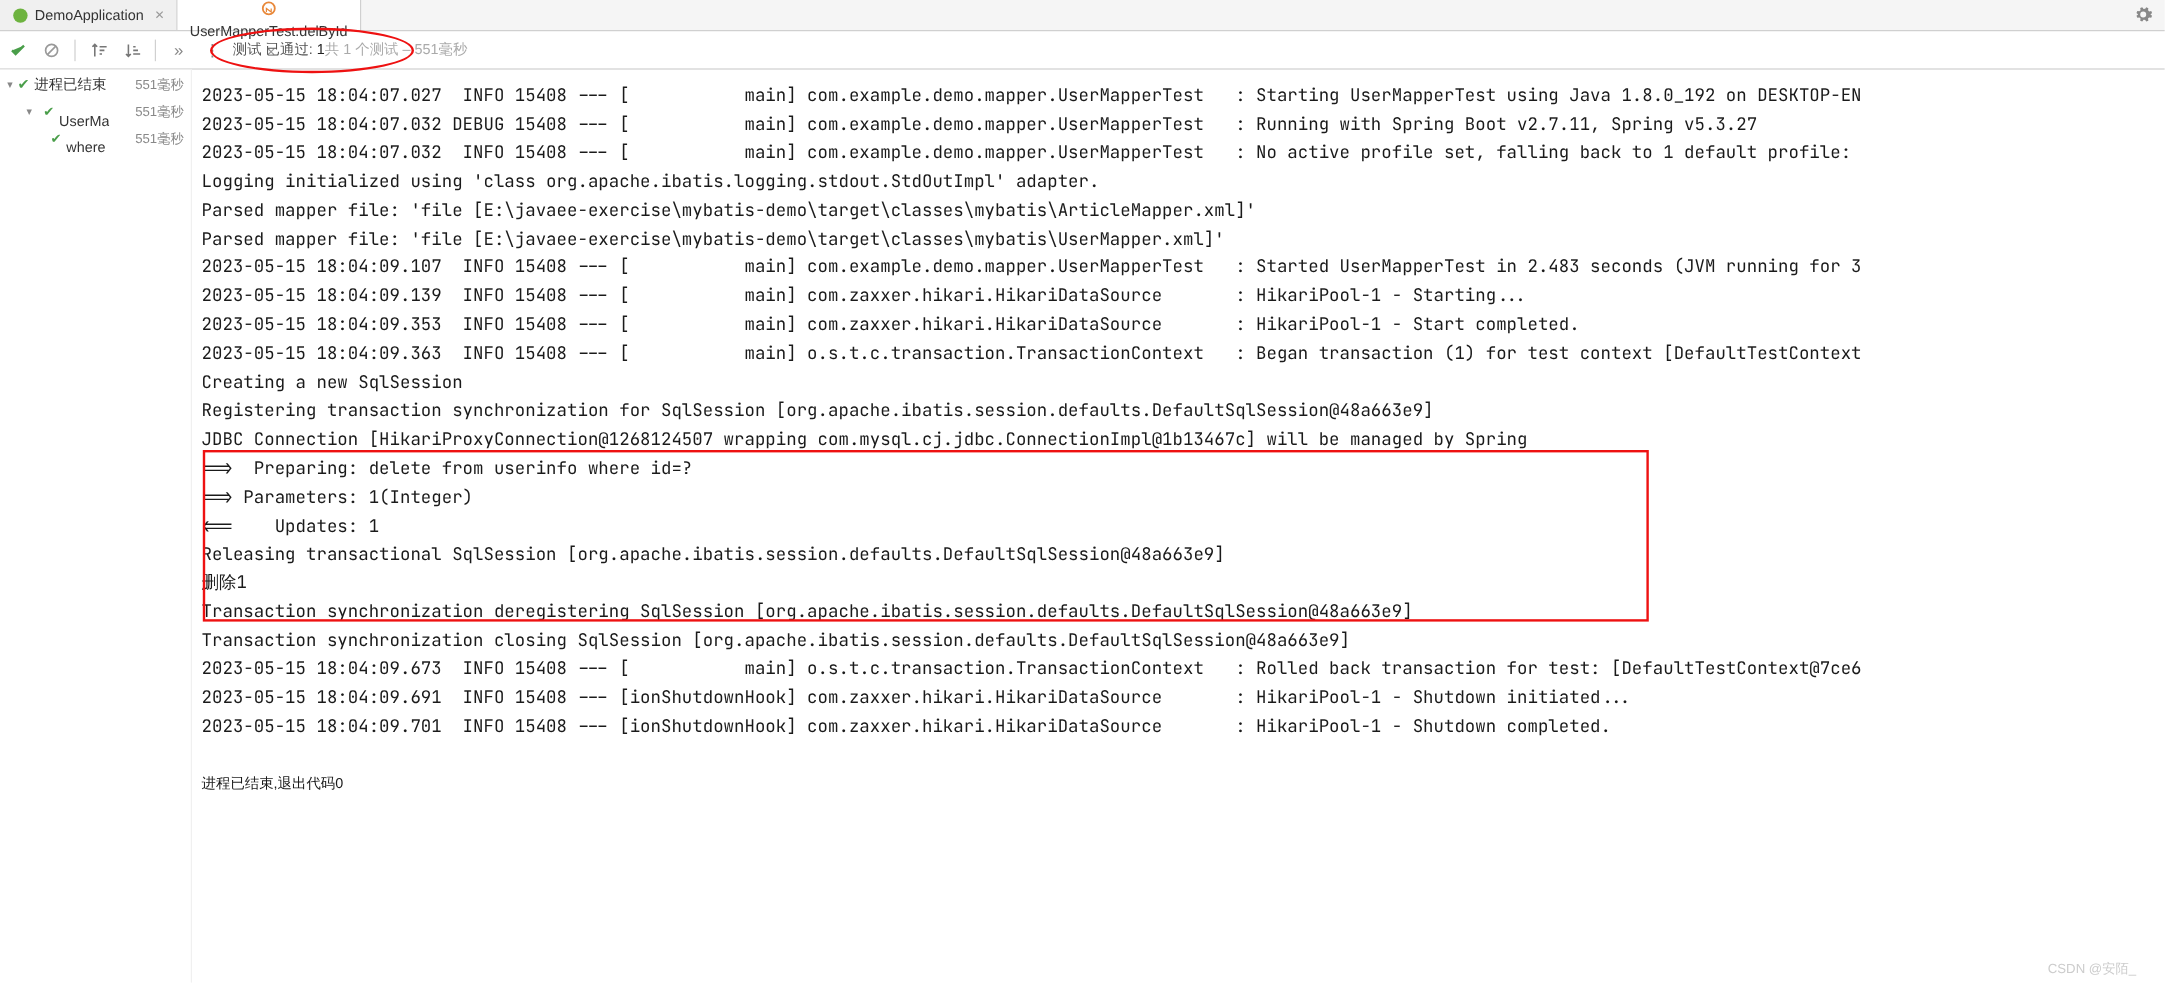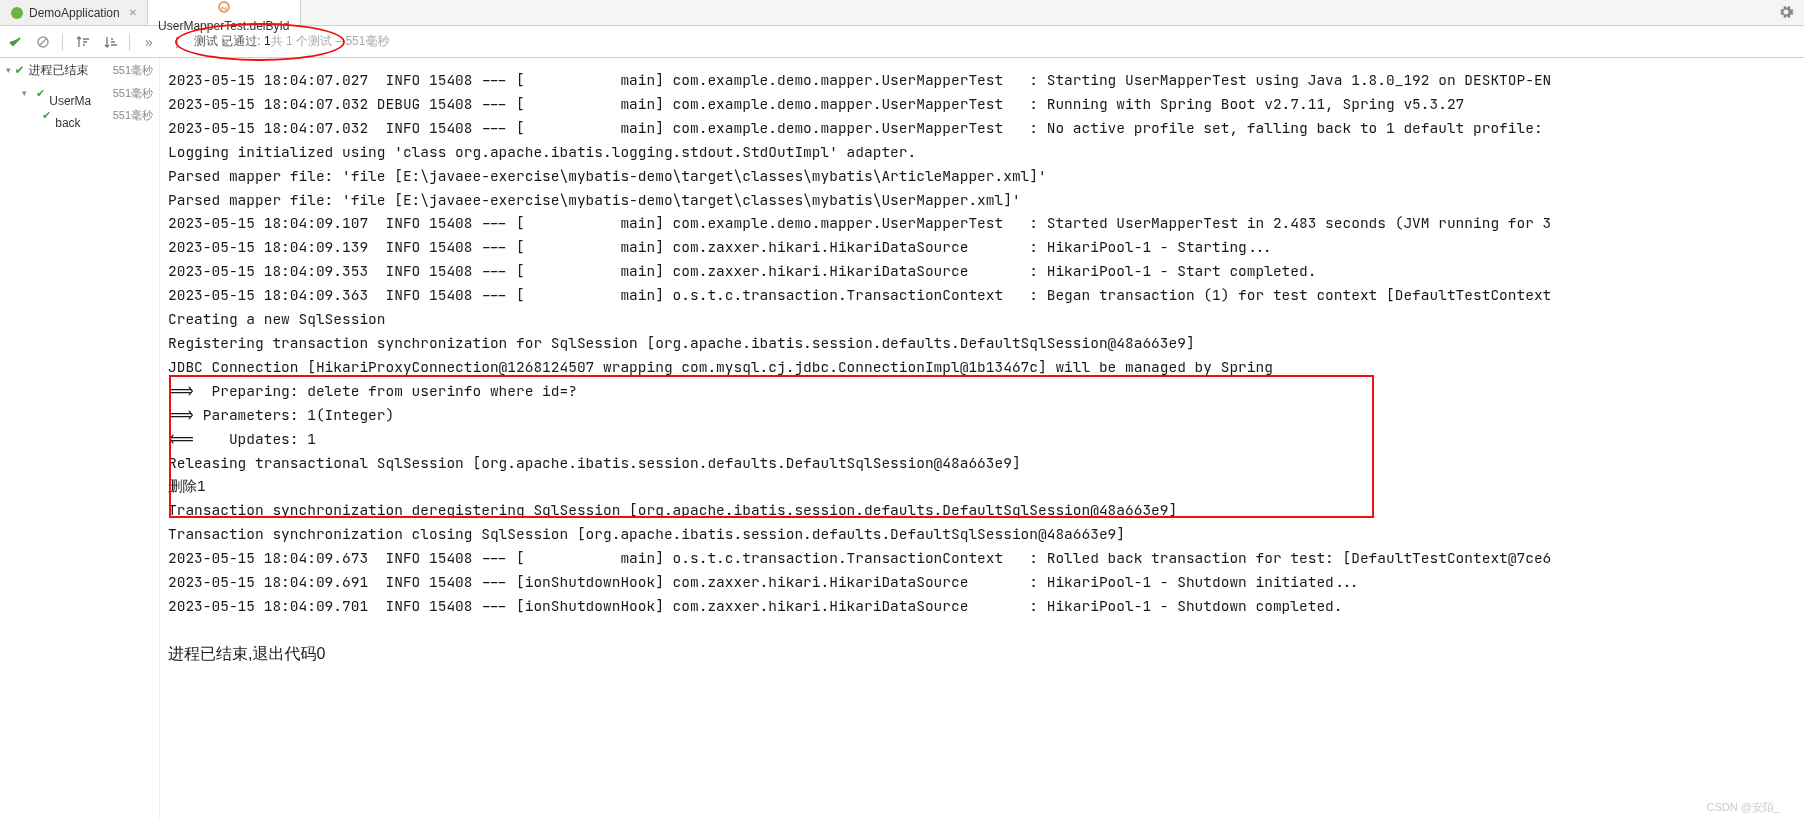--- a/index.html
+++ b/index.html
@@ -115,21 +115,21 @@
       overflow: hidden;
       white-space: pre;
       position: relative;
     }
     .console-line { display: block; }
     .red-box {
       position: absolute;
       border: 2px solid #e11;
       pointer-events: none;
     }
-    .exit-line { color: #1a1a1a; font-family: "Microsoft YaHei", sans-serif; font-size: 16px; margin-top: 24px; padding-left: 0; }
+    .exit-line { color: #1a1a1a; font-family: "Microsoft YaHei", sans-serif; font-size: 12px; margin-top: 24px; padding-left: 0; }
     .watermark {
       position: absolute;
       bottom: 4px;
       right: 24px;
       color: #ccc;
       font-size: 11px;
       font-family: sans-serif;
     }
   </style>
 </head>
@@ -203,21 +203,21 @@
       <span class="ms">551毫秒</span>
     </div>
     <div class="tree-row">
       <span class="chev">▾</span>
       <span class="chk">✔</span>
       <span class="lbl">UserMa</span>
       <span class="ms">551毫秒</span>
     </div>
     <div class="tree-row lvl2">
       <span class="chk">✔</span>
-      <span class="lbl">back</span>
+      <span class="lbl">where</span>
       <span class="ms">551毫秒</span>
     </div>
   </div>
 
   <div class="console" id="console"><span class="console-line">2023-05-15 18:04:07.027  INFO 15408 --- [           main] com.example.demo.mapper.UserMapperTest   : Starting UserMapperTest using Java 1.8.0_192 on DESKTOP-EN</span><span class="console-line">2023-05-15 18:04:07.032 DEBUG 15408 --- [           main] com.example.demo.mapper.UserMapperTest   : Running with Spring Boot v2.7.11, Spring v5.3.27</span><span class="console-line">2023-05-15 18:04:07.032  INFO 15408 --- [           main] com.example.demo.mapper.UserMapperTest   : No active profile set, falling back to 1 default profile:</span><span class="console-line">Logging initialized using 'class org.apache.ibatis.logging.stdout.StdOutImpl' adapter.</span><span class="console-line">Parsed mapper file: 'file [E:\javaee-exercise\mybatis-demo\target\classes\mybatis\ArticleMapper.xml]'</span><span class="console-line">Parsed mapper file: 'file [E:\javaee-exercise\mybatis-demo\target\classes\mybatis\UserMapper.xml]'</span><span class="console-line">2023-05-15 18:04:09.107  INFO 15408 --- [           main] com.example.demo.mapper.UserMapperTest   : Started UserMapperTest in 2.483 seconds (JVM running for 3</span><span class="console-line">2023-05-15 18:04:09.139  INFO 15408 --- [           main] com.zaxxer.hikari.HikariDataSource       : HikariPool-1 - Starting...</span><span class="console-line">2023-05-15 18:04:09.353  INFO 15408 --- [           main] com.zaxxer.hikari.HikariDataSource       : HikariPool-1 - Start completed.</span><span class="console-line">2023-05-15 18:04:09.363  INFO 15408 --- [           main] o.s.t.c.transaction.TransactionContext   : Began transaction (1) for test context [DefaultTestContext</span><span class="console-line">Creating a new SqlSession</span><span class="console-line">Registering transaction synchronization for SqlSession [org.apache.ibatis.session.defaults.DefaultSqlSession@48a663e9]</span><span class="console-line">JDBC Connection [HikariProxyConnection@1268124507 wrapping com.mysql.cj.jdbc.ConnectionImpl@1b13467c] will be managed by Spring</span><span class="console-line">==&gt;  Preparing: delete from userinfo where id=?</span><span class="console-line">==&gt; Parameters: 1(Integer)</span><span class="console-line">&lt;==    Updates: 1</span><span class="console-line">Releasing transactional SqlSession [org.apache.ibatis.session.defaults.DefaultSqlSession@48a663e9]</span><span class="console-line">删除1</span><span class="console-line">Transaction synchronization deregistering SqlSession [org.apache.ibatis.session.defaults.DefaultSqlSession@48a663e9]</span><span class="console-line">Transaction synchronization closing SqlSession [org.apache.ibatis.session.defaults.DefaultSqlSession@48a663e9]</span><span class="console-line">2023-05-15 18:04:09.673  INFO 15408 --- [           main] o.s.t.c.transaction.TransactionContext   : Rolled back transaction for test: [DefaultTestContext@7ce6</span><span class="console-line">2023-05-15 18:04:09.691  INFO 15408 --- [ionShutdownHook] com.zaxxer.hikari.HikariDataSource       : HikariPool-1 - Shutdown initiated...</span><span class="console-line">2023-05-15 18:04:09.701  INFO 15408 --- [ionShutdownHook] com.zaxxer.hikari.HikariDataSource       : HikariPool-1 - Shutdown completed.</span><div class="exit-line">进程已结束,退出代码0</div></div>
 </div>
 
 <div class="watermark">CSDN @安陌_</div>
 
 <div class="red-box" style="top: 375px; left: 169px; width: 1205px; height: 143px;"></div>

